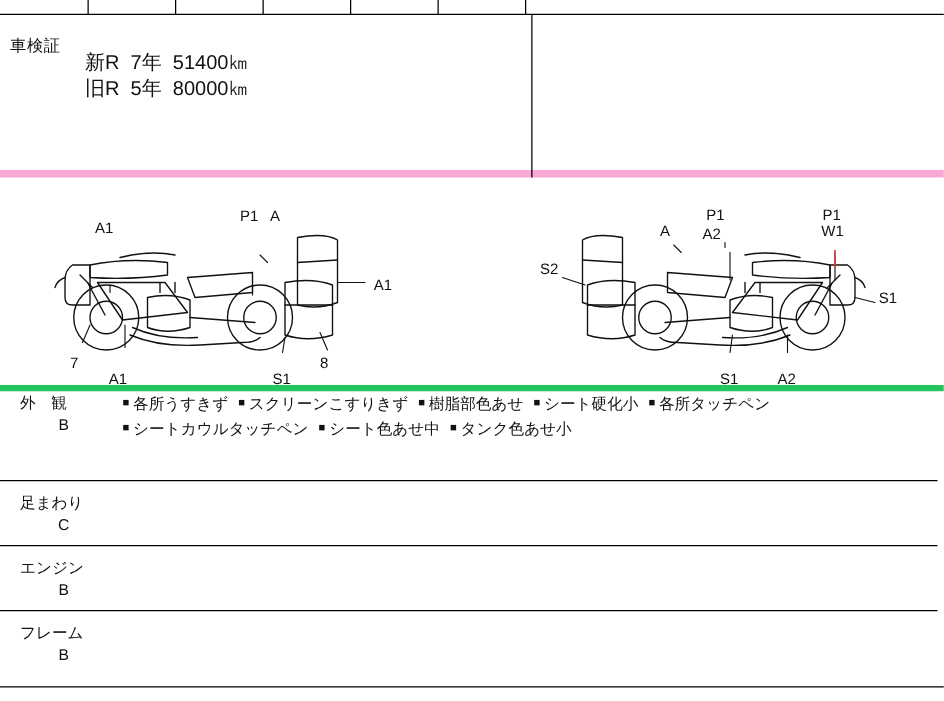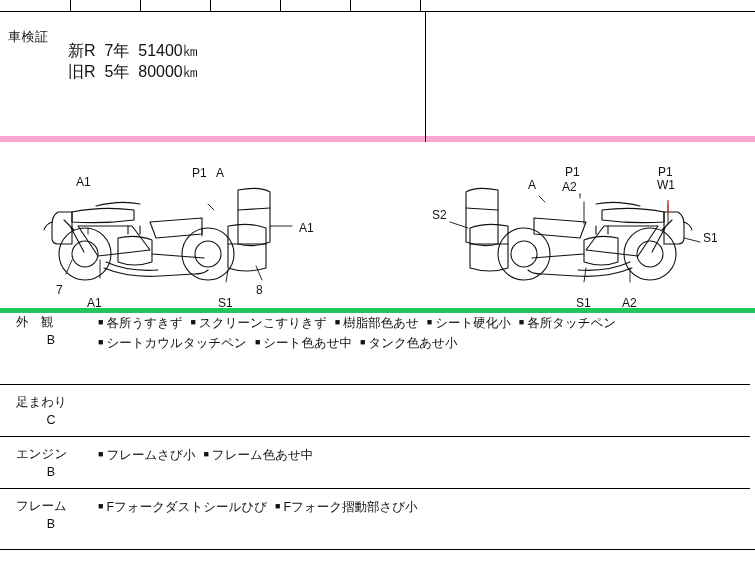--- a/index.html
+++ b/index.html
@@ -314,29 +314,23 @@
       <span>足まわり</span>
       <span class="grade">C</span>
     </div>
   </div>
 
   <div class="cond row-frame">
     <div class="cat">
       <span>エンジン</span>
       <span class="grade">B</span>
     </div>
-    <div class="notes">
-      <span class="item"><span class="bul">■</span><span>フレームさび小</span></span><span class="item"><span class="bul">■</span><span>フレーム色あせ中</span></span>
-    </div>
   </div>
 
   <div class="cond row-suspension">
     <div class="cat">
       <span>フレーム</span>
       <span class="grade">B</span>
     </div>
-    <div class="notes">
-      <span class="item"><span class="bul">■</span><span>Fフォークダストシールひび</span></span><span class="item"><span class="bul">■</span><span>Fフォーク摺動部さび小</span></span>
-    </div>
   </div>
 
   <div class="bottom-line"></div>
 </div>
 
 </body></html>

